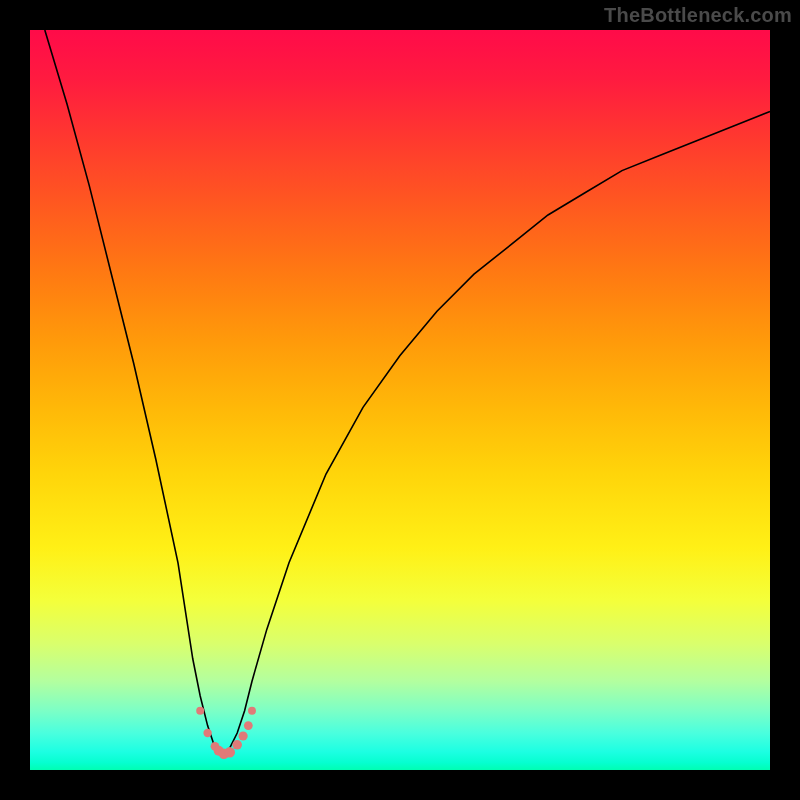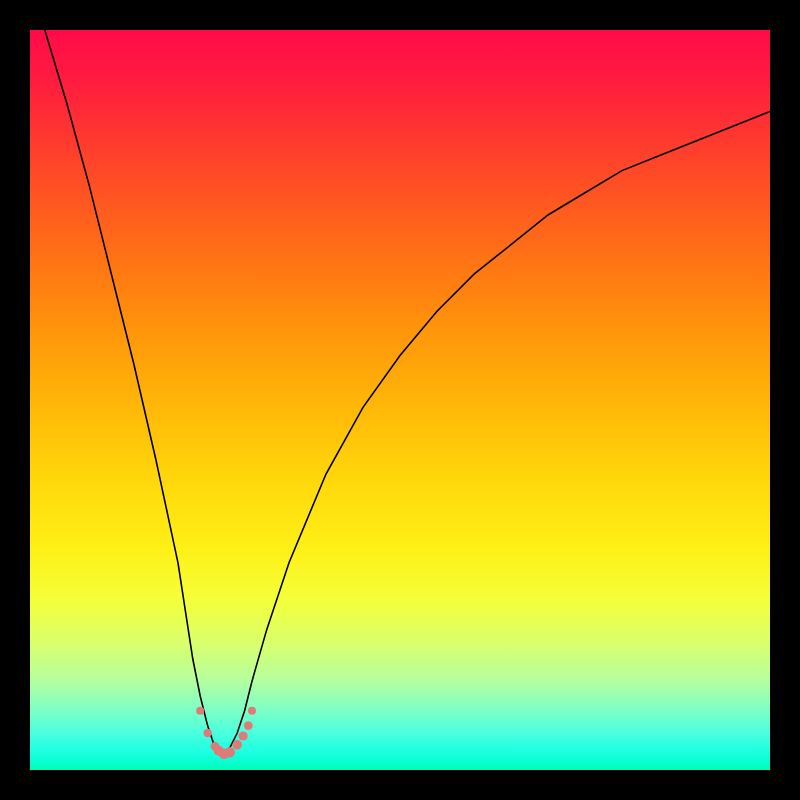--- a/index.html
+++ b/index.html
@@ -71,13 +71,14 @@
           <circle cx="188.7" cy="720.8" r="5.0" class="marker"></circle>
           <circle cx="193.9" cy="723.7" r="5.2" class="marker"></circle>
           <circle cx="199.8" cy="722.2" r="5.2" class="marker"></circle>
           <circle cx="207.2" cy="714.8" r="4.8" class="marker"></circle>
           <circle cx="213.1" cy="706.0" r="4.6" class="marker"></circle>
           <circle cx="218.3" cy="695.6" r="4.4" class="marker"></circle>
           <circle cx="222.0" cy="680.8" r="4.0" class="marker"></circle>
         </g>
     </svg>
   </div>
+  <div class="watermark">TheBottleneck.com</div>
 </div>
 
 </body></html>

